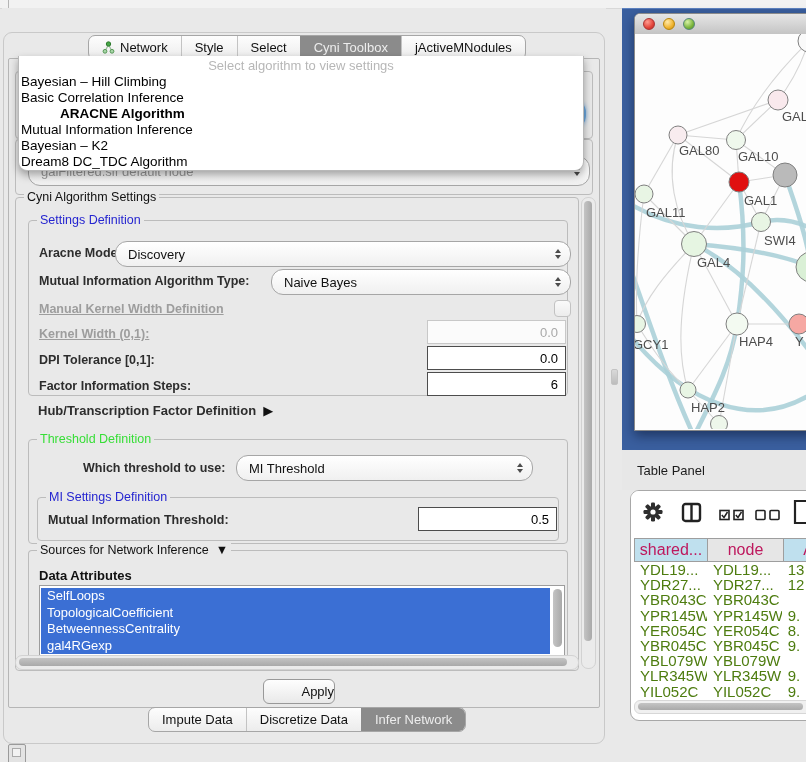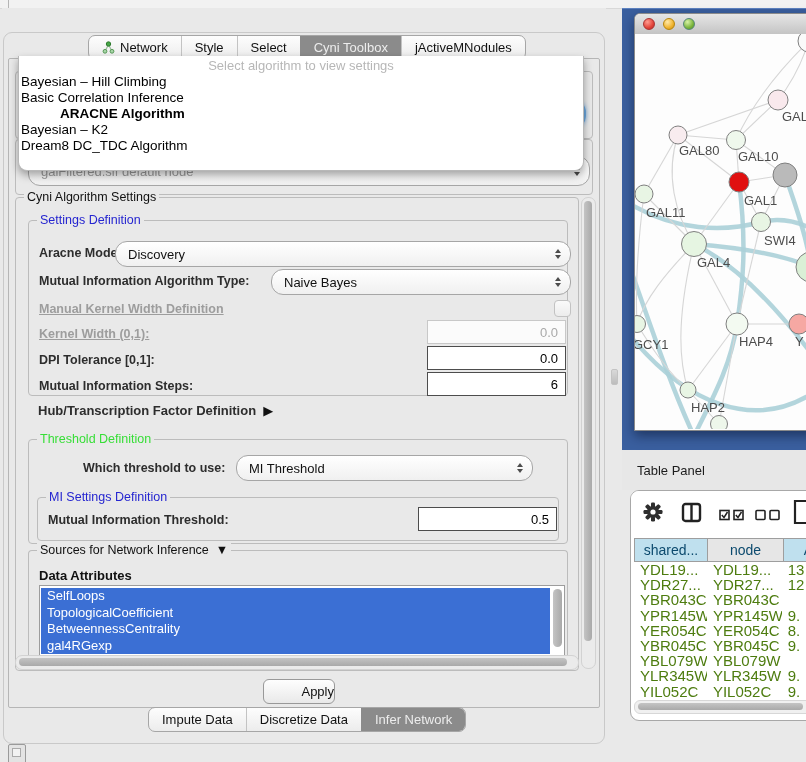--- a/index.html
+++ b/index.html
@@ -92,21 +92,21 @@
   .node{stroke:#7f7f7f;stroke-width:1;}
   .nlabel{font-family:"Liberation Sans",sans-serif;font-size:13px;fill:#4d4d4d;}
 
   
   #table-titlebar{left:622px;top:450px;width:184px;height:40px;background:#e7e7e7;}
   #table-title{position:absolute;left:15px;top:13px;font-size:13px;color:#1c1c1c;}
   #table-box{left:630px;top:490px;width:200px;height:229px;background:#fff;border:1px solid #a8a8a8;border-radius:9px;overflow:hidden;}
   #table-toolbar{position:absolute;left:0;top:0;right:0;height:46px;background:#fff;}
   .ticon{position:absolute;top:12px;}
   #thead{position:absolute;left:3px;top:47px;display:flex;height:24px;}
-  .hcell{box-sizing:border-box;border:1px solid #9e9e9e;border-left:none;font-size:14px;color:#0c4a6e;
+  .hcell{box-sizing:border-box;border:1px solid #9e9e9e;border-left:none;font-size:16px;color:#be185d;
          display:flex;align-items:center;justify-content:center;}
   .hcell:first-child{border-left:1px solid #9e9e9e;}
   .hcell.hl{background:#bfe0ee;}
   .hcell.plain{background:#e6e6e6;}
   #tbody{position:absolute;left:3px;top:71px;right:0;bottom:0;overflow:hidden;}
   .trow{display:flex;height:15.2px;align-items:center;}
   .tcell{font-size:15px;color:#4d7c0f;white-space:nowrap;overflow:hidden;box-sizing:border-box;padding-left:6px;}
   #table-hscroll-track{position:absolute;left:3px;top:209px;width:193px;height:12px;background:#f0f0f0;border:1px solid #d7d7d7;border-radius:6px;}
 
   #splitter-grip{left:611px;top:369px;width:5px;height:14px;background:linear-gradient(#d9d9d9,#bdbdbd);border:1px solid #c3c3c3;border-radius:2px;}
@@ -196,21 +196,21 @@
         <span class="lbl disabled" style="left:10px;top:106px;">Kernel Width (0,1):</span>
         <div class="field disabled" style="left:398px;top:99px;width:130px;height:22px;">
           <span>0.0</span>
         </div>
 
         <span class="lbl" style="left:10px;top:132px;">DPI Tolerance [0,1]:</span>
         <div class="field" style="left:398px;top:125px;width:130px;height:22px;">
           <span>0.0</span>
         </div>
 
-        <span class="lbl" style="left:10px;top:158px;">Mutual Information Steps:</span>
+        <span class="lbl" style="left:10px;top:158px;">Factor Information Steps:</span>
         <div class="field" style="left:398px;top:151px;width:130px;height:22px;">
           <span>6</span>
         </div>
       </div>
 
       <span class="lbl" style="left:22px;top:205px;font-size:13px;">
         <span>Hub/Transcription Factor Definition</span>
         <span style="color:#111;">&nbsp;▶</span>
       </span>
 
@@ -275,20 +275,21 @@
         <span>Infer Network</span>
       </div>
     </div>
 </div>
 
 <div class="abs" id="algo-popup">
   <div id="algo-placeholder">Select algorithm to view settings</div>
 <div class="ddi">Bayesian – Hill Climbing</div>
     <div class="ddi">Basic Correlation Inference</div>
     <div class="ddi bold">ARACNE Algorithm</div>
+    <div class="ddi">Mutual Information Inference</div>
     <div class="ddi">Bayesian – K2</div>
     <div class="ddi">Dream8 DC_TDC Algorithm</div>
   </div>
 
 <div class="abs" id="dock-float">
     <span></span>
   </div>
 
 <div class="abs" id="splitter-grip"></div>
 

